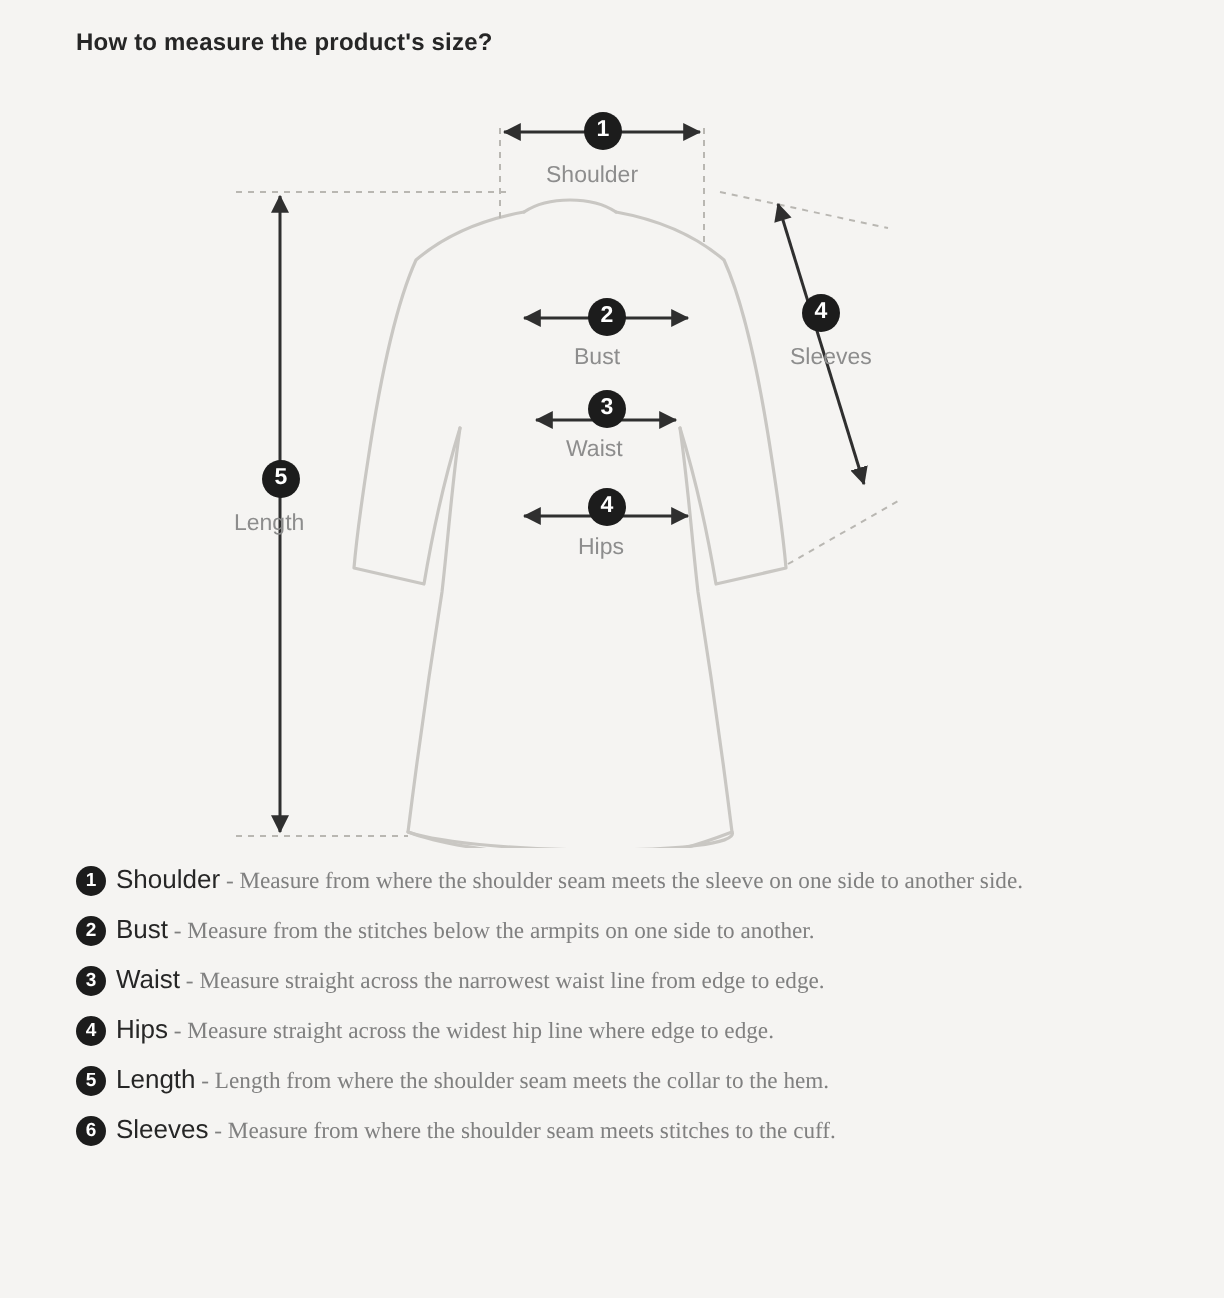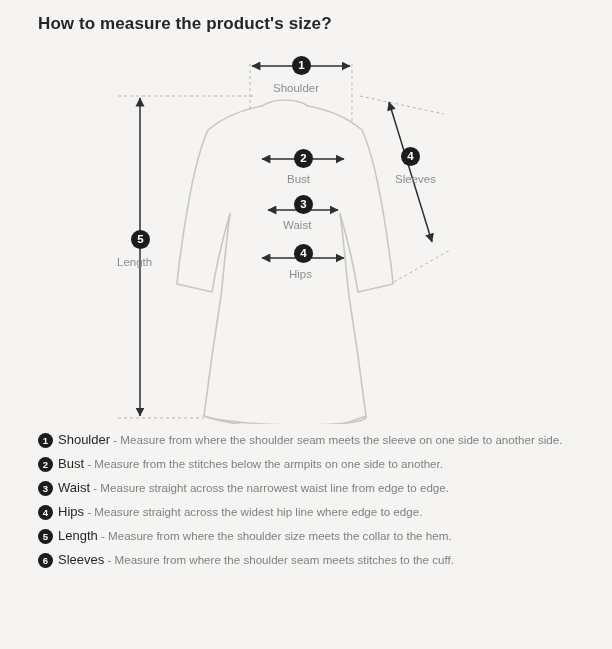--- a/index.html
+++ b/index.html
@@ -17,21 +17,21 @@
   }
   .page {
     position: relative;
     width: 612px;
     height: 649px;
   }
   .title {
     position: absolute;
     left: 38px;
     top: 14px;
-    font-size: 17px;
+    font-size: 12px;
     font-weight: bold;
     color: #262626;
     letter-spacing: 0.1px;
   }
 
   
   .diagram {
     position: absolute;
     left: 0;
     top: 44px;
@@ -91,20 +91,21 @@
     line-height: 15px;
     text-align: center;
   }
   .legend-row .term {
     font-size: 13px;
     color: #262626;
     font-weight: normal;
   }
   .legend-row .desc {
     color: #808080;
+    font-family: Liberation Serif, serif;
   }
 </style>
 </head>
 <body>
 
 <div class="page">
 
   <div class="title">How to measure the product's size?</div>
 
   <div class="diagram">
@@ -204,21 +205,21 @@
     <div class="legend-row">
       <span class="lbadge">3</span>
       <span class="term">Waist</span><span class="desc"> - Measure straight across the narrowest waist line from edge to edge.</span>
     </div>
     <div class="legend-row">
       <span class="lbadge">4</span>
       <span class="term">Hips</span><span class="desc"> - Measure straight across the widest hip line where edge to edge.</span>
     </div>
     <div class="legend-row">
       <span class="lbadge">5</span>
-      <span class="term">Length</span><span class="desc"> - Measure from where the shoulder size meets the collar to the hem.</span>
+      <span class="term">Length</span><span class="desc"> - Length from where the shoulder seam meets the collar to the hem.</span>
     </div>
     <div class="legend-row">
       <span class="lbadge">6</span>
       <span class="term">Sleeves</span><span class="desc"> - Measure from where the shoulder seam meets stitches to the cuff.</span>
     </div>
   </div>
 
 </div>
 
 </body></html>

